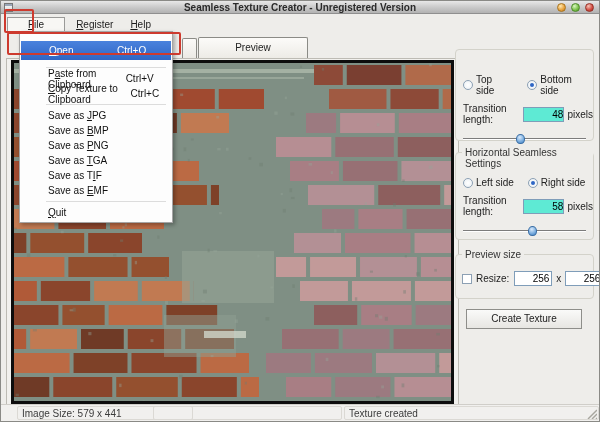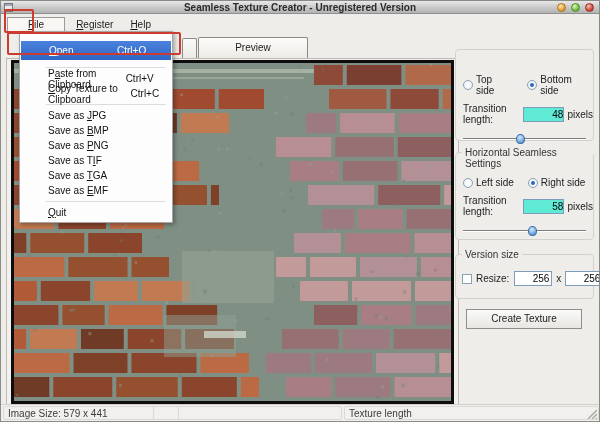--- a/index.html
+++ b/index.html
@@ -65,21 +65,21 @@
   .checkbox{width:10px;height:10px;border:1px solid #8ca0b4;background:#fff;margin-right:4px;flex:none;}
   .szbox{width:38px;height:15px;border:1px solid #7f9db9;background:#fff;font-size:10px;text-align:right;padding:0 2px;line-height:13px;}
   .szbox.b1{margin-left:5px;}
   .times{margin:0 4px;}
   .create-btn{position:absolute;left:465px;top:308px;width:116px;height:20px;
     background:linear-gradient(#fafaf9,#e7e6e2);border:1px solid #8e8e8a;border-radius:0;
     font-size:10px;color:#222;text-align:center;line-height:18px;}
   
   .statusbar{position:absolute;left:0;right:0;bottom:0;height:17px;background:#f1f0ee;border-top:1px solid #d0cec9;font-size:10px;color:#3c3c3c;}
   .status-sec{position:absolute;top:1px;bottom:1px;border:1px solid #dbd9d4;border-radius:2px;line-height:13px;padding-left:4px;overflow:hidden;}
-  .s1{left:2px;width:176px;}
+  .s1{left:16px;width:176px;}
   .s2{left:152px;width:189px;}
   .s3{left:343px;width:255px;}
   .grip{position:absolute;right:2px;bottom:2px;width:12px;height:12px;}
   
   .anno{position:absolute;border:2px solid #cd3a2e;border-radius:2px;z-index:60;}
   .anno1{left:3px;top:8px;width:30px;height:24px;}
   .anno2{left:6px;top:31px;width:174px;height:23px;}
   u{text-decoration:underline;}
 </style>
 </head>
@@ -122,25 +122,25 @@
       </div>
       <div class="menu-row">
         <span>Save as <u>B</u>MP</span>
         <span class="shortcut"></span>
       </div>
       <div class="menu-row">
         <span>Save as <u>P</u>NG</span>
         <span class="shortcut"></span>
       </div>
       <div class="menu-row">
+        <span>Save as <u>T</u>GA</span>
+        <span class="shortcut"></span>
+      </div>
+      <div class="menu-row">
         <span>Save as T<u>I</u>F</span>
-        <span class="shortcut"></span>
-      </div>
-      <div class="menu-row">
-        <span>Save as <u>T</u>GA</span>
         <span class="shortcut"></span>
       </div>
       <div class="menu-row">
         <span>Save as <u>E</u>MF</span>
         <span class="shortcut"></span>
       </div>
       <div class="menu-sep"></div>
       <div class="menu-row">
         <span><u>Q</u>uit</span>
         <span class="shortcut"></span>
@@ -390,36 +390,36 @@
       <input class="txtbox" value="58" style="">
       <span>pixels</span>
     </div>
     <div class="slider">
       <div class="track"></div>
       <div class="thumb" style="left: calc(57% - 5px);"></div>
     </div>
   </div>
 
   <div class="group g-out">
-    <div class="group-label">Version size</div>
+    <div class="group-label">Preview size</div>
     <div class="row out-row">
       <span class="checkbox"></span>
       <span>Resize:</span>
       <input class="szbox b1" value="256" style="">
       <span class="times">x</span>
       <input class="szbox" value="256" style="">
     </div>
   </div>
 
   <div class="create-btn">Create Texture</div>
 
   <div class="statusbar">
     <div class="status-sec s1">Image Size: 579 x 441</div>
     <div class="status-sec s2"></div>
-    <div class="status-sec s3">Texture length</div>
+    <div class="status-sec s3">Texture created</div>
     <svg class="grip" viewBox="0 0 12 12">
       <line x1="3" y1="12" x2="12" y2="3" stroke="#a8a69e" stroke-width="1.4"></line>
       <line x1="7" y1="12" x2="12" y2="7" stroke="#a8a69e" stroke-width="1.4"></line>
       <line x1="11" y1="12" x2="12" y2="11" stroke="#a8a69e" stroke-width="1.4"></line>
     </svg>
   </div>
 
   <div class="anno anno1"></div>
   <div class="anno anno2"></div>
 

